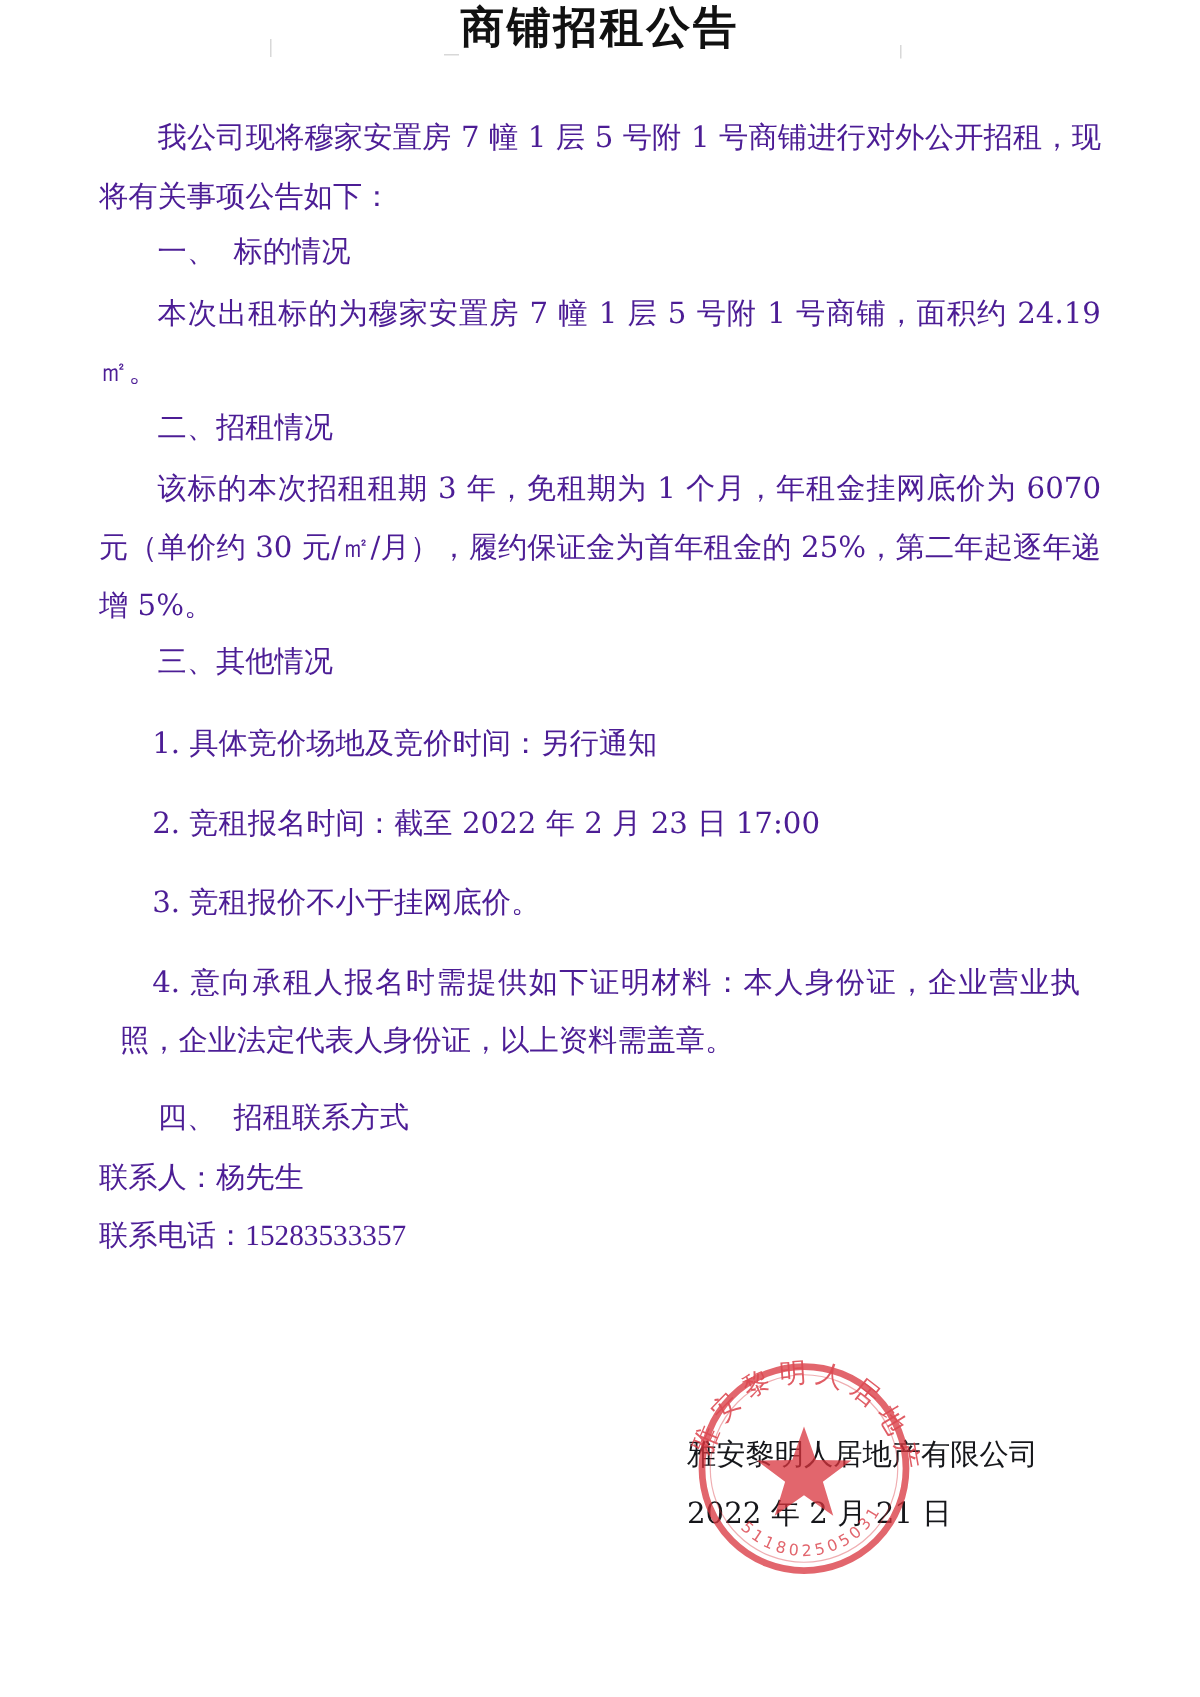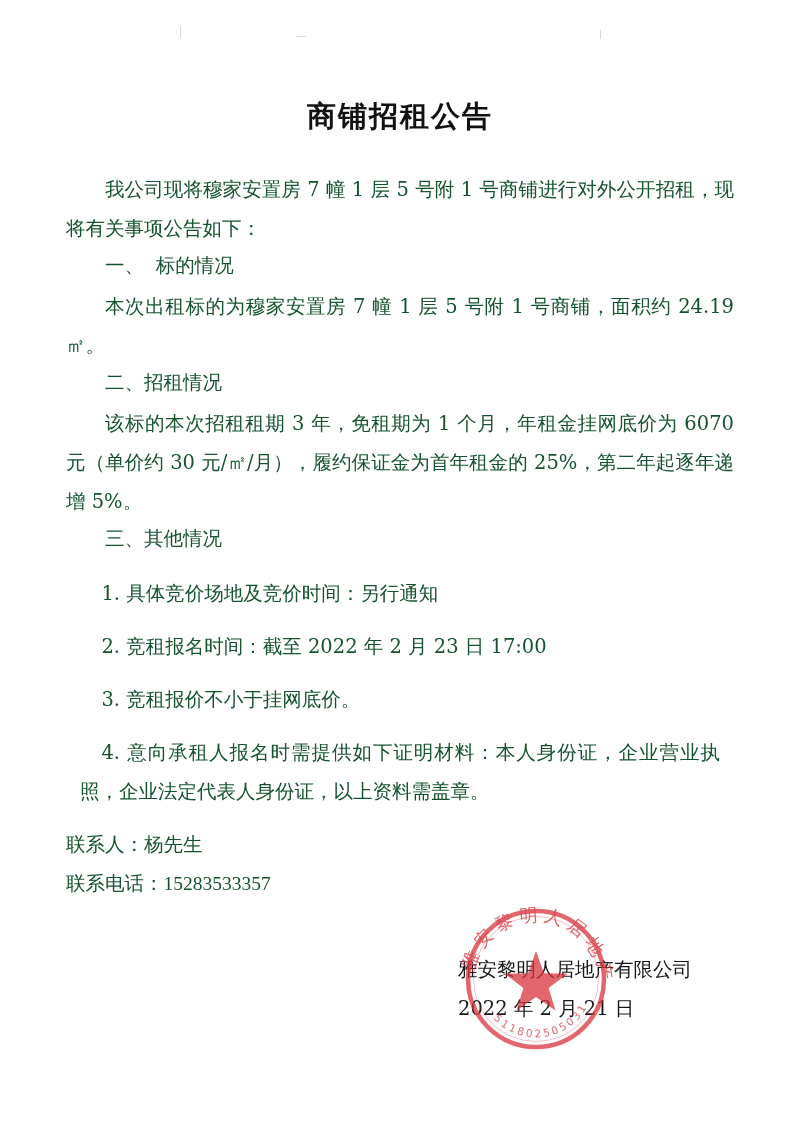--- a/index.html
+++ b/index.html
@@ -32,31 +32,30 @@
   .scan-mark.m1 { left: 180px; top: 26px; width: 1px; height: 12px; }
   .scan-mark.m2 { left: 296px; top: 36px; width: 10px; height: 1px; }
   .scan-mark.m3 { left: 600px; top: 30px; width: 1px; height: 9px; }
 
   .doc-title {
     text-align: center;
     font-size: 29px;
     font-weight: bold;
     letter-spacing: 2px;
     margin: 0;
-    padding-top: 98px;
     padding-bottom: 0;
     line-height: 1.3;
     color: #111;
   }
 
   .body-block {
     margin-top: 34px;
     font-size: 19.5px;
     line-height: 39px;
-    color: #14532d;
+    color: #4c1d95;
     text-align: justify;
   }
 
   p.para {
     margin: 0;
     text-indent: 2em;
     word-break: break-all;
   }
 
   p.heading {
@@ -118,20 +117,21 @@
     <p class="para">我公司现将穆家安置房 7 幢 1 层 5 号附 1 号商铺进行对外公开招租，现将有关事项公告如下：</p>
     <p class="heading">一、 标的情况</p>
     <p class="para">本次出租标的为穆家安置房 7 幢 1 层 5 号附 1 号商铺，面积约 24.19 ㎡。</p>
     <p class="heading">二、招租情况</p>
     <p class="para">该标的本次招租租期 3 年，免租期为 1 个月，年租金挂网底价为 6070 元（单价约 30 元/㎡/月），履约保证金为首年租金的 25%，第二年起逐年递增 5%。</p>
     <p class="heading">三、其他情况</p>
     <p class="numbered">1. 具体竞价场地及竞价时间：另行通知</p>
     <p class="numbered">2. 竞租报名时间：截至 2022 年 2 月 23 日 17:00</p>
     <p class="numbered">3. 竞租报价不小于挂网底价。</p>
     <p class="numbered">4. 意向承租人报名时需提供如下证明材料：本人身份证，企业营业执照，企业法定代表人身份证，以上资料需盖章。</p>
+    <p class="heading">四、 招租联系方式</p>
     <p class="flush">联系人：杨先生</p>
     <p class="flush">联系电话：15283533357</p>
   </div>
 
   <div class="sig-block">
     <div>雅安黎明人居地产有限公司</div>
     <div>2022 年 2 月 21 日</div>
   </div>
 
   <div class="seal">

